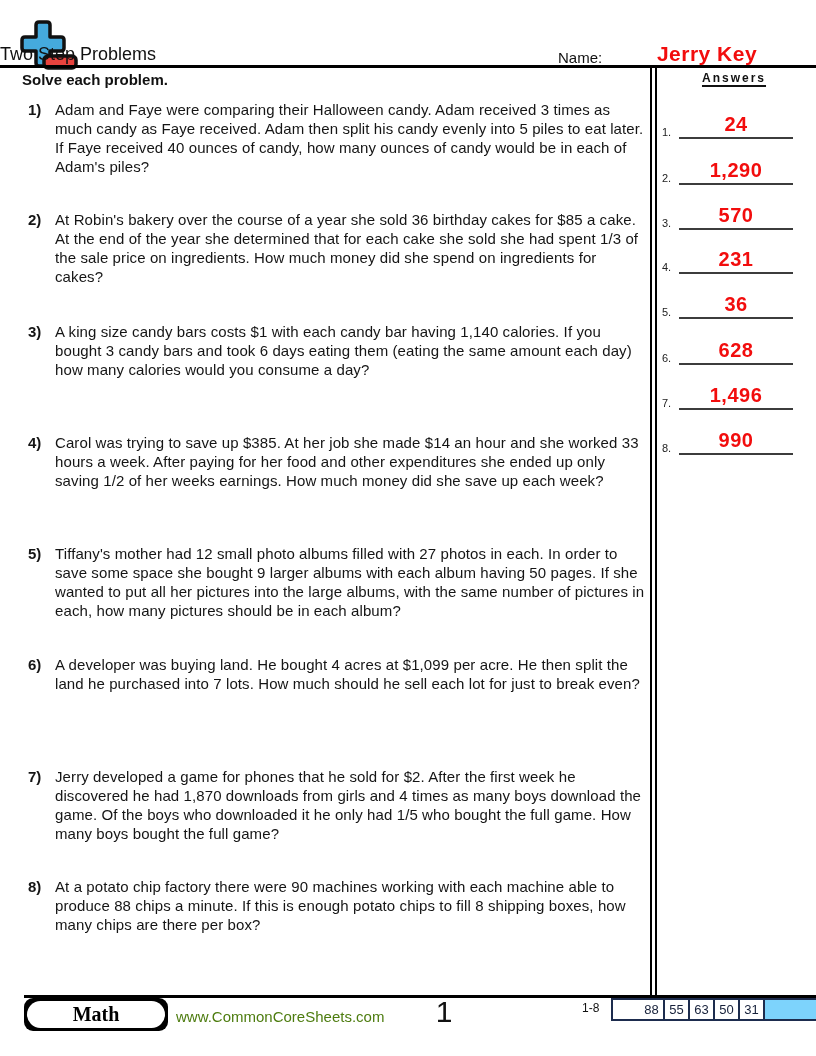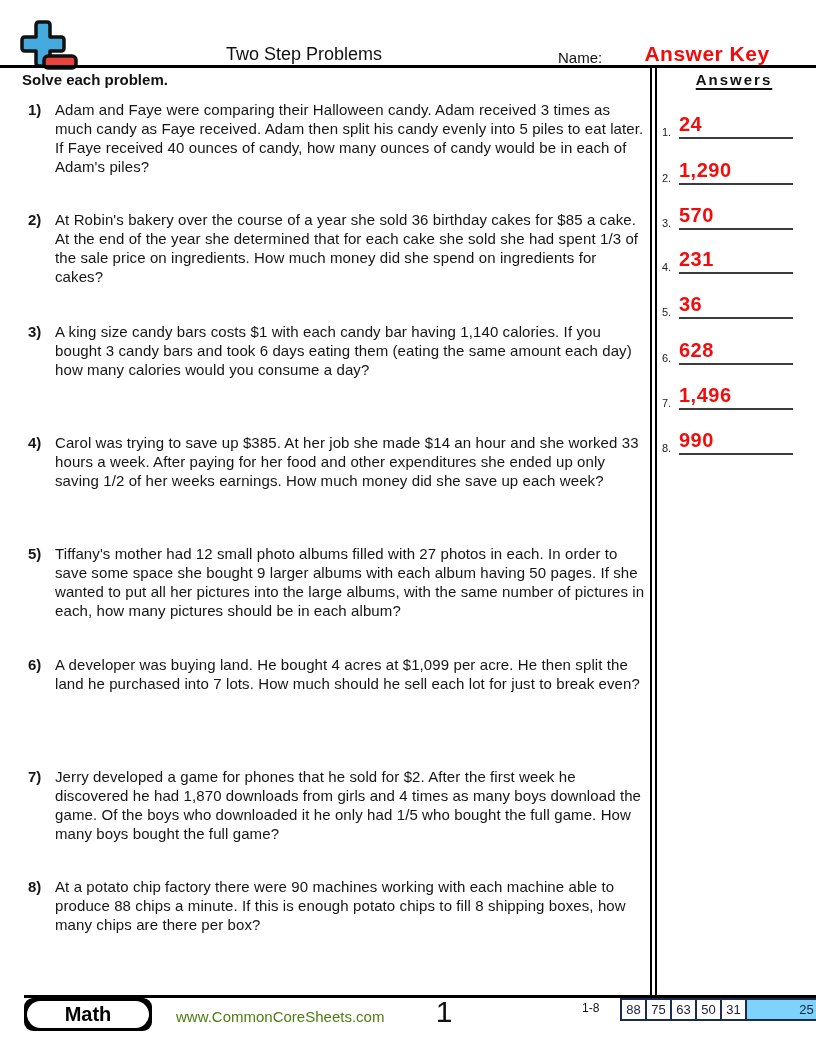--- a/index.html
+++ b/index.html
@@ -9,21 +9,21 @@
     font-family:"Liberation Sans", sans-serif;
     color:#111;
     position:relative;
     overflow:hidden;
   }
 
   
   .logo-svg{position:absolute;left:14px;top:16px;}
   .page-title{
     position:absolute;left:0;top:44px;width:608px;
-    text-align:center;font-size:18px;font-weight:500;color:#111;
+    text-align:left;font-size:18px;font-weight:500;color:#111;
   }
   .name-label{position:absolute;left:558px;top:49px;font-size:15px;color:#111;}
   .name-value{
     position:absolute;left:622px;top:42px;width:170px;text-align:center;
     font-size:21px;font-weight:bold;color:#f20d0d;letter-spacing:0.5px;
   }
   .top-rule{position:absolute;left:0;right:0;top:65px;height:3px;background:#000;}
   .instructions{position:absolute;left:22px;top:71px;font-size:15px;font-weight:bold;}
 
   
@@ -36,59 +36,59 @@
   .problem{
     position:absolute;left:28px;width:620px;
     display:flex;font-size:15px;line-height:19px;color:#151515;
   }
   .problem-number{flex:0 0 27px;font-weight:bold;}
   .problem-text{flex:1;letter-spacing:0.1px;}
 
   
   .answers-header{
     position:absolute;left:658px;top:71px;width:152px;text-align:center;
-    font-size:15px;font-weight:bold;letter-spacing:2px;
+    font-size:12px;font-weight:bold;letter-spacing:2px;
     text-decoration:underline;text-decoration-thickness:2px;text-underline-offset:3px;
   }
   .answer-slot{position:absolute;left:656px;width:156px;height:29px;}
   .answer-index{position:absolute;left:6px;bottom:1px;font-size:11px;color:#222;}
   .answer-line{
     position:absolute;left:23px;bottom:0;width:114px;
-    border-bottom:2px solid #3c3c3c;text-align:left;padding-bottom:1px;
+    border-bottom:2px solid #3c3c3c;text-align:center;padding-bottom:1px;
   }
   .answer-value{color:#f20d0d;font-weight:bold;font-size:20px;letter-spacing:0.5px;}
 
   
   .footer-rule{position:absolute;left:24px;right:0;top:995px;height:3px;background:#000;}
-  .math-badge{position:absolute;left:24px;top:998px;width:128px;height:33px;background:#000;border-radius:9px;}
+  .math-badge{position:absolute;left:24px;top:998px;width:144px;height:33px;background:#000;border-radius:9px;font-family:Liberation Serif, serif;}
   .math-pill{position:absolute;left:3px;top:3px;right:3px;bottom:3px;background:#fff;border-radius:14px;
     display:flex;align-items:center;justify-content:center;font-size:20px;font-weight:bold;color:#000;}
   .website{position:absolute;left:176px;top:1008px;font-size:15px;color:#4d7c0f;}
   .page-number{position:absolute;left:394px;top:995px;width:100px;text-align:center;font-size:30px;color:#111;}
   .score-range{position:absolute;left:582px;top:1001px;font-size:12px;color:#111;}
   .score-table{position:absolute;left:611px;top:998px;display:flex;}
   .score-cell{
     width:23px;height:19px;border:2px solid #1d2c4e;margin-left:-2px;
     display:flex;align-items:center;justify-content:center;
     font-size:13px;color:#16203a;background:#fff;
   }
-  .score-cell:first-child{margin-left:9px;}
+  .score-cell:first-child{margin-left:0;padding-left:27px;}
   .score-cell.hl{background:#7dd3fc;padding-left:48px;}
 </style>
 </head>
 <body>
 
 <svg class="logo-svg" width="80" height="58" viewBox="0 0 80 58">
   <path d="M25 6 L33 6 Q36 6 36 9 L36 21 L47 21 Q50 21 50 24 L50 32 Q50 35 47 35 L36 35 L36 47 Q36 50 33 50 L25 50 Q22 50 22 47 L22 35 L11 35 Q8 35 8 32 L8 24 Q8 21 11 21 L22 21 L22 9 Q22 6 25 6 Z" fill="#45aadd" stroke="#111" stroke-width="3.5" stroke-linejoin="round"></path>
   <rect x="30" y="40" width="32" height="12" rx="4" fill="#e8433e" stroke="#111" stroke-width="3.5"></rect>
 </svg>
 
 <div class="page-title">Two Step Problems</div>
 <div class="name-label">Name:</div>
-<div class="name-value">Answer Key</div>
+<div class="name-value">Jerry Key</div>
 <div class="top-rule"></div>
 <div class="instructions">Solve each problem.</div>
 
 <div class="divider"></div>
 
 <div class="problem" style="top:100px">
   <span class="problem-number">1)</span>
   <span class="problem-text">Adam and Faye were comparing their Halloween candy. Adam received 3 times as much candy as Faye received. Adam then split his candy evenly into 5 piles to eat later. If Faye received 40 ounces of candy, how many ounces of candy would be in each of Adam's piles?</span>
 </div>
 <div class="problem" style="top:210px">
@@ -157,20 +157,20 @@
 
 <div class="footer-rule"></div>
 <div class="math-badge">
   <div class="math-pill">Math</div>
 </div>
 <div class="website">www.CommonCoreSheets.com</div>
 <div class="page-number">1</div>
 <div class="score-range">1-8</div>
 <div class="score-table">
   <div class="score-cell">88</div>
-  <div class="score-cell">75</div>
+  <div class="score-cell">55</div>
   <div class="score-cell">63</div>
   <div class="score-cell">50</div>
   <div class="score-cell">31</div>
   <div class="score-cell hl">25</div>
   <div class="score-cell hl">13</div>
   <div class="score-cell hl">0</div>
 </div>
 
 </body></html>

